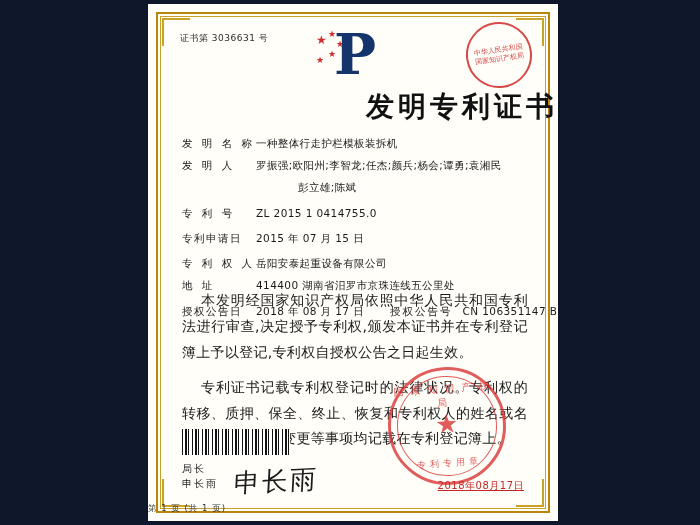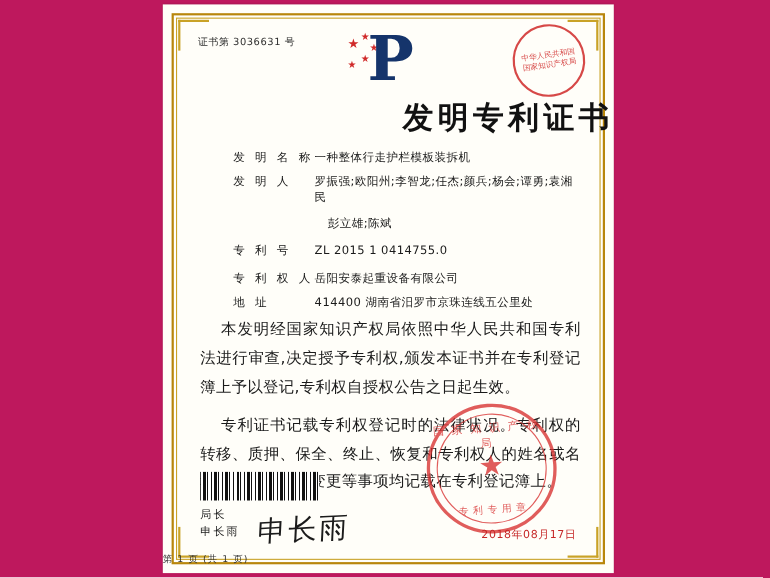--- a/index.html
+++ b/index.html
@@ -10,21 +10,21 @@
   body {
     width: 700px;
     height: 525px;
     overflow: hidden;
     font-family: "DejaVu Sans", sans-serif;
   }
   #page {
     position: relative;
     width: 700px;
     height: 525px;
-    background: #be185d;
+    background: #0f172a;
   }
   
   .sheet {
     position: absolute;
     left: 148px;
     top: 4px;
     width: 410px;
     height: 517px;
     background: #fffef9;
     box-shadow: 0 0 2px rgba(0,0,0,0.25);
@@ -153,21 +153,20 @@
   }
   .frow {
     display: flex;
     margin-bottom: 7px;
   }
   .flabel {
     width: 74px;
     flex: 0 0 74px;
     letter-spacing: 3px;
     white-space: nowrap;
-    margin-left: 30px;
   }
   .flabel.wide {
     letter-spacing: 1.5px;
   }
   .fvalue {
     flex: 1;
     letter-spacing: 0.4px;
   }
   .fvalue2 {
     margin-left: 116px;
@@ -280,20 +279,21 @@
     font-size: 9px;
     letter-spacing: 4px;
   }
   .seal-date {
     position: absolute;
     right: 34px;
     bottom: 28px;
     color: #c62828;
     font-size: 10px;
     letter-spacing: 0.5px;
+    text-decoration: underline;
   }
   .page-footer {
     position: absolute;
     left: 0;
     right: 0;
     bottom: 6px;
     text-align: left;
     font-size: 8.5px;
     color: #333;
     letter-spacing: 1px;
@@ -338,26 +338,36 @@
       <div class="frow">
         <div class="flabel">发 明 人</div>
         <div class="fvalue">罗振强;欧阳州;李智龙;任杰;颜兵;杨会;谭勇;袁湘民</div>
       </div>
       <div class="fvalue2">彭立雄;陈斌</div>
       <div class="frow gap-top">
         <div class="flabel">专 利 号</div>
         <div class="fvalue">ZL 2015 1 0414755.0</div>
       </div>
       <div class="frow gap-top">
+        <div class="flabel wide">专利申请日</div>
+        <div class="fvalue">2015 年 07 月 15 日</div>
+      </div>
+      <div class="frow gap-top">
         <div class="flabel">专 利 权 人</div>
         <div class="fvalue">岳阳安泰起重设备有限公司</div>
       </div>
       <div class="frow">
         <div class="flabel">地 址</div>
         <div class="fvalue">414400 湖南省汨罗市京珠连线五公里处</div>
+      </div>
+      <div class="frow split gap-top">
+        <div class="flabel wide">授权公告日</div>
+        <div class="fvalue">2018 年 08 月 17 日</div>
+        <div class="flabel2">授权公告号</div>
+        <div class="fvalue" style="margin-left:10px">CN 106351147 B</div>
       </div>
     </div>
 
     <div class="body-text">
       <p>本发明经国家知识产权局依照中华人民共和国专利法进行审查,决定授予专利权,颁发本证书并在专利登记簿上予以登记,专利权自授权公告之日起生效。</p>
       <p>专利证书记载专利权登记时的法律状况。专利权的转移、质押、保全、终止、恢复和专利权人的姓名或名称、国籍、地址变更等事项均记载在专利登记簿上。</p>
     </div>
 
     <div class="barcode"></div>
 

